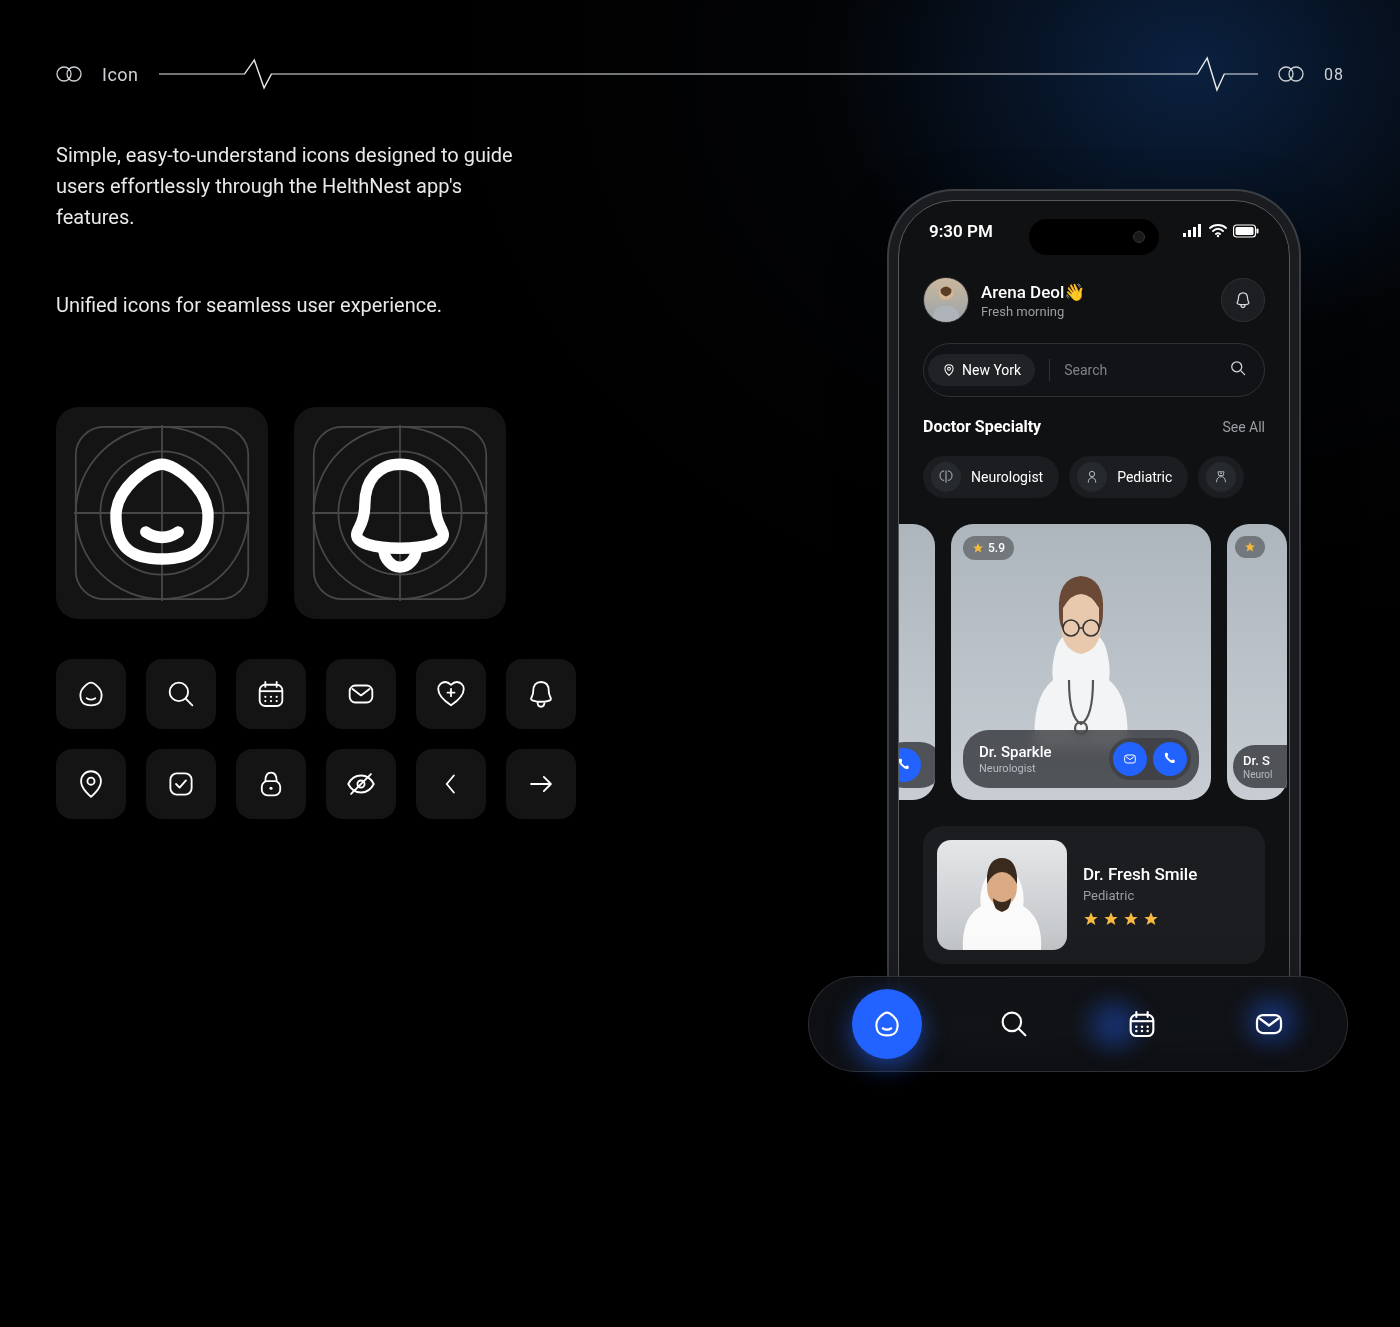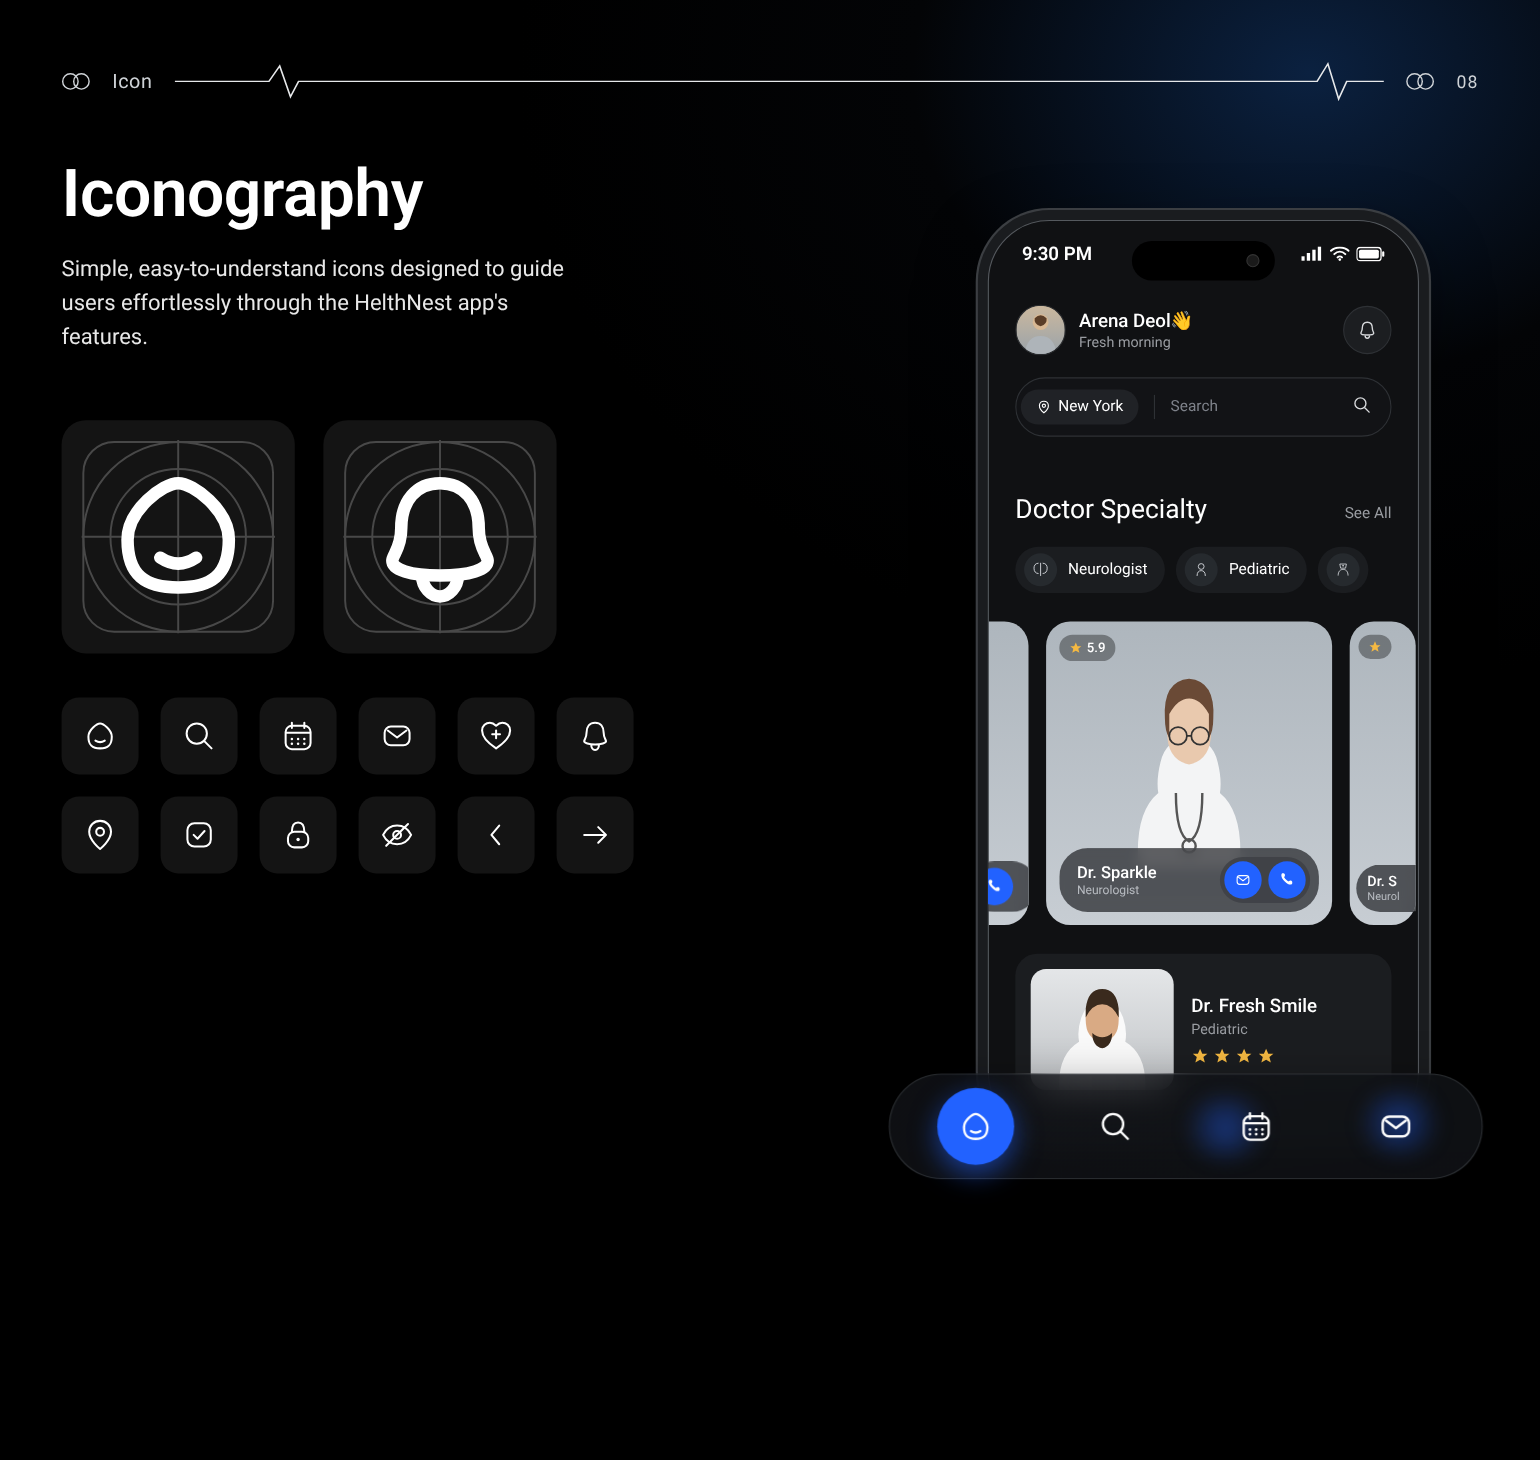--- a/index.html
+++ b/index.html
@@ -121,21 +121,21 @@
   .loc-pill {
     display:flex; align-items:center; gap:6px;
     background:#202226; border-radius:22px; padding: 8px 14px;
     font-size:14px;
   }
   .search-div { width:1px; height:22px; background:#2e3135; margin: 0 14px; }
   .search-input { flex:1; font-size:14px; color:#7e828a; }
   .search-icon-right { margin-right:12px; }
 
   .sec-row { display:flex; justify-content:space-between; align-items:baseline; }
-  .sec-title { font-size: 24px; font-weight: 400; margin-top: 32px; }
+  .sec-title { font-size: 16px; font-weight: 700; }
   .see-all { font-size: 14px; color:#9a9da2; }
 
   .chip-row { display:flex; gap:10px; }
   .chip {
     display:flex; align-items:center; gap:10px;
     background:#1b1d20; border-radius:26px; padding:6px 16px 6px 8px;
     font-size:14px; white-space:nowrap;
   }
   .chip .chip-ic {
     width:30px; height:30px; border-radius:50%; background:#262a2e;
@@ -239,22 +239,22 @@
   <span class="rings">
     <svg width="26" height="18" viewBox="0 0 26 18">
         <circle cx="8" cy="9" r="7" fill="none" stroke="#cfd3d7" stroke-width="1.3"></circle>
         <circle cx="18" cy="9" r="7" fill="none" stroke="#cfd3d7" stroke-width="1.3"></circle>
       </svg>
   </span>
   <span class="page">08</span>
 </div>
 
 <div class="main">
-  <div class="title">Iconography</div>
   <div class="desc">Simple, easy-to-understand icons designed to guide users effortlessly through the HelthNest app's features.</div>
+  <div class="subdesc">Unified icons for seamless user experience.</div>
 
   <div class="big-icon-row">
     <div class="big-icon-card">
       <div class="grid-overlay"><svg viewBox="0 0 100 100">
             <rect x="1" y="1" width="98" height="98" rx="16" fill="none" stroke="#fff"></rect>
             <circle cx="50" cy="50" r="49" fill="none" stroke="#fff"></circle>
             <circle cx="50" cy="50" r="35" fill="none" stroke="#fff"></circle>
             <line x1="50" y1="0" x2="50" y2="100" stroke="#fff"></line>
             <line x1="0" y1="50" x2="100" y2="50" stroke="#fff"></line>
           </svg></div>

